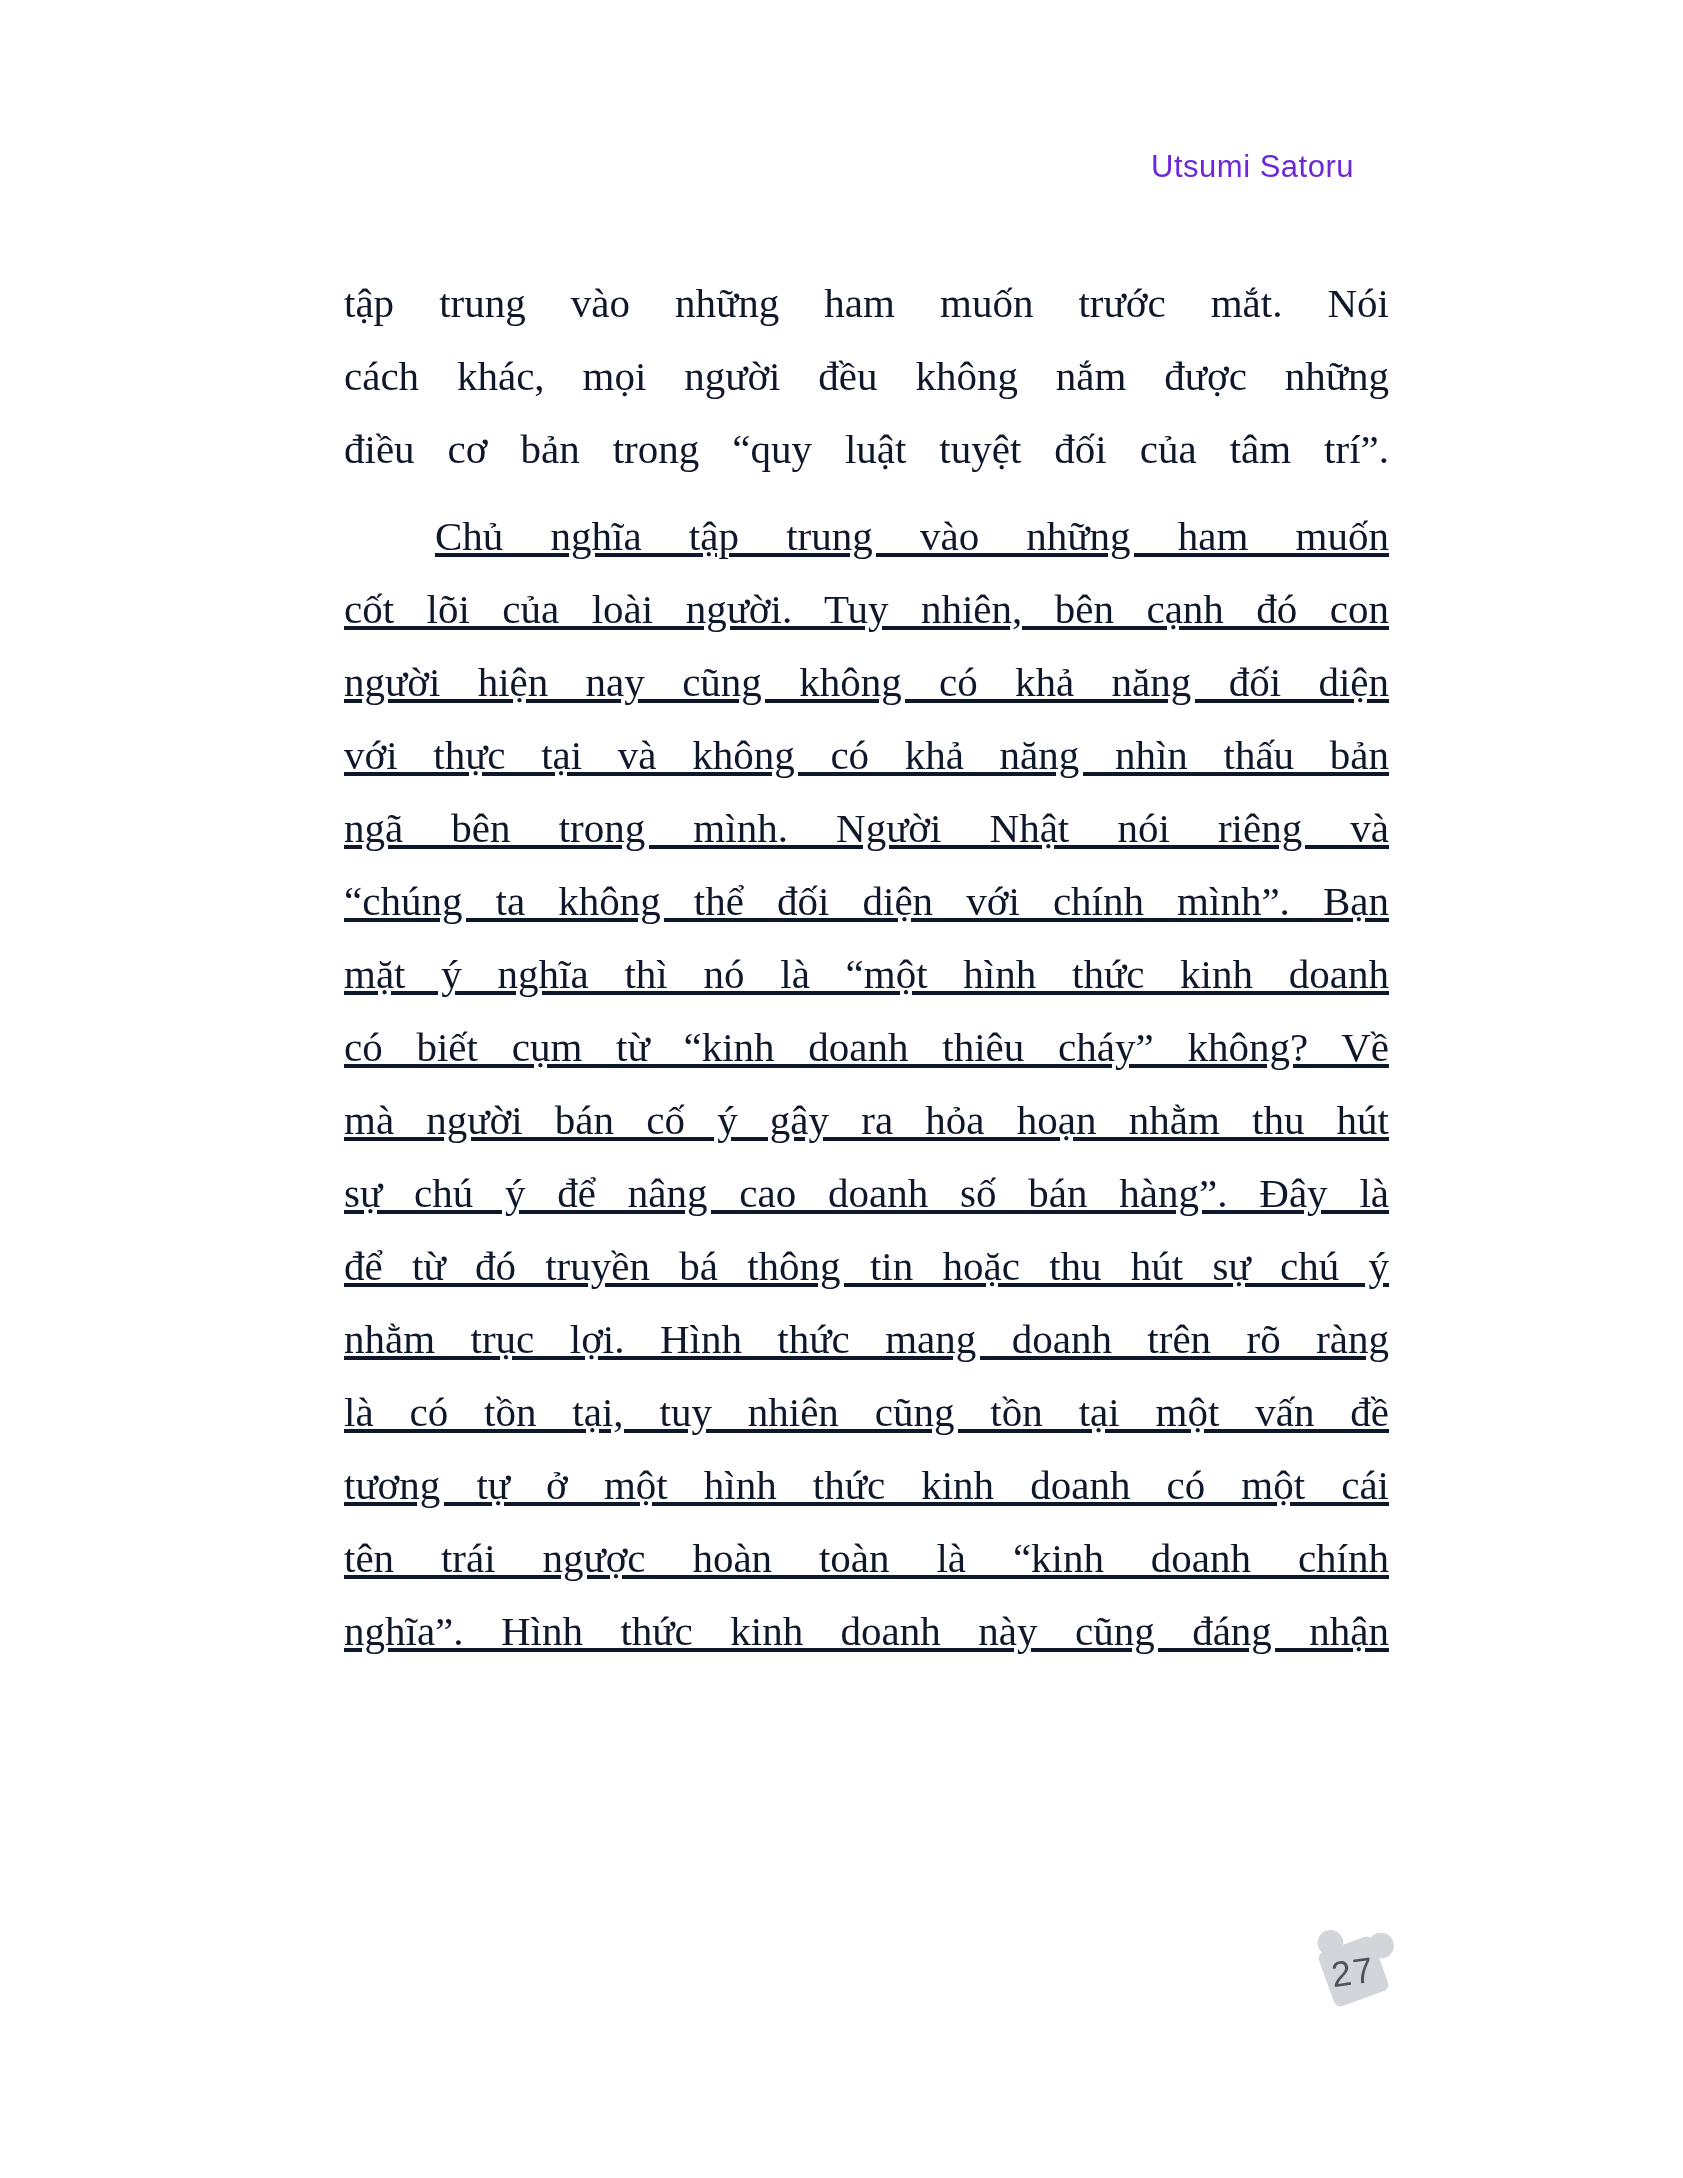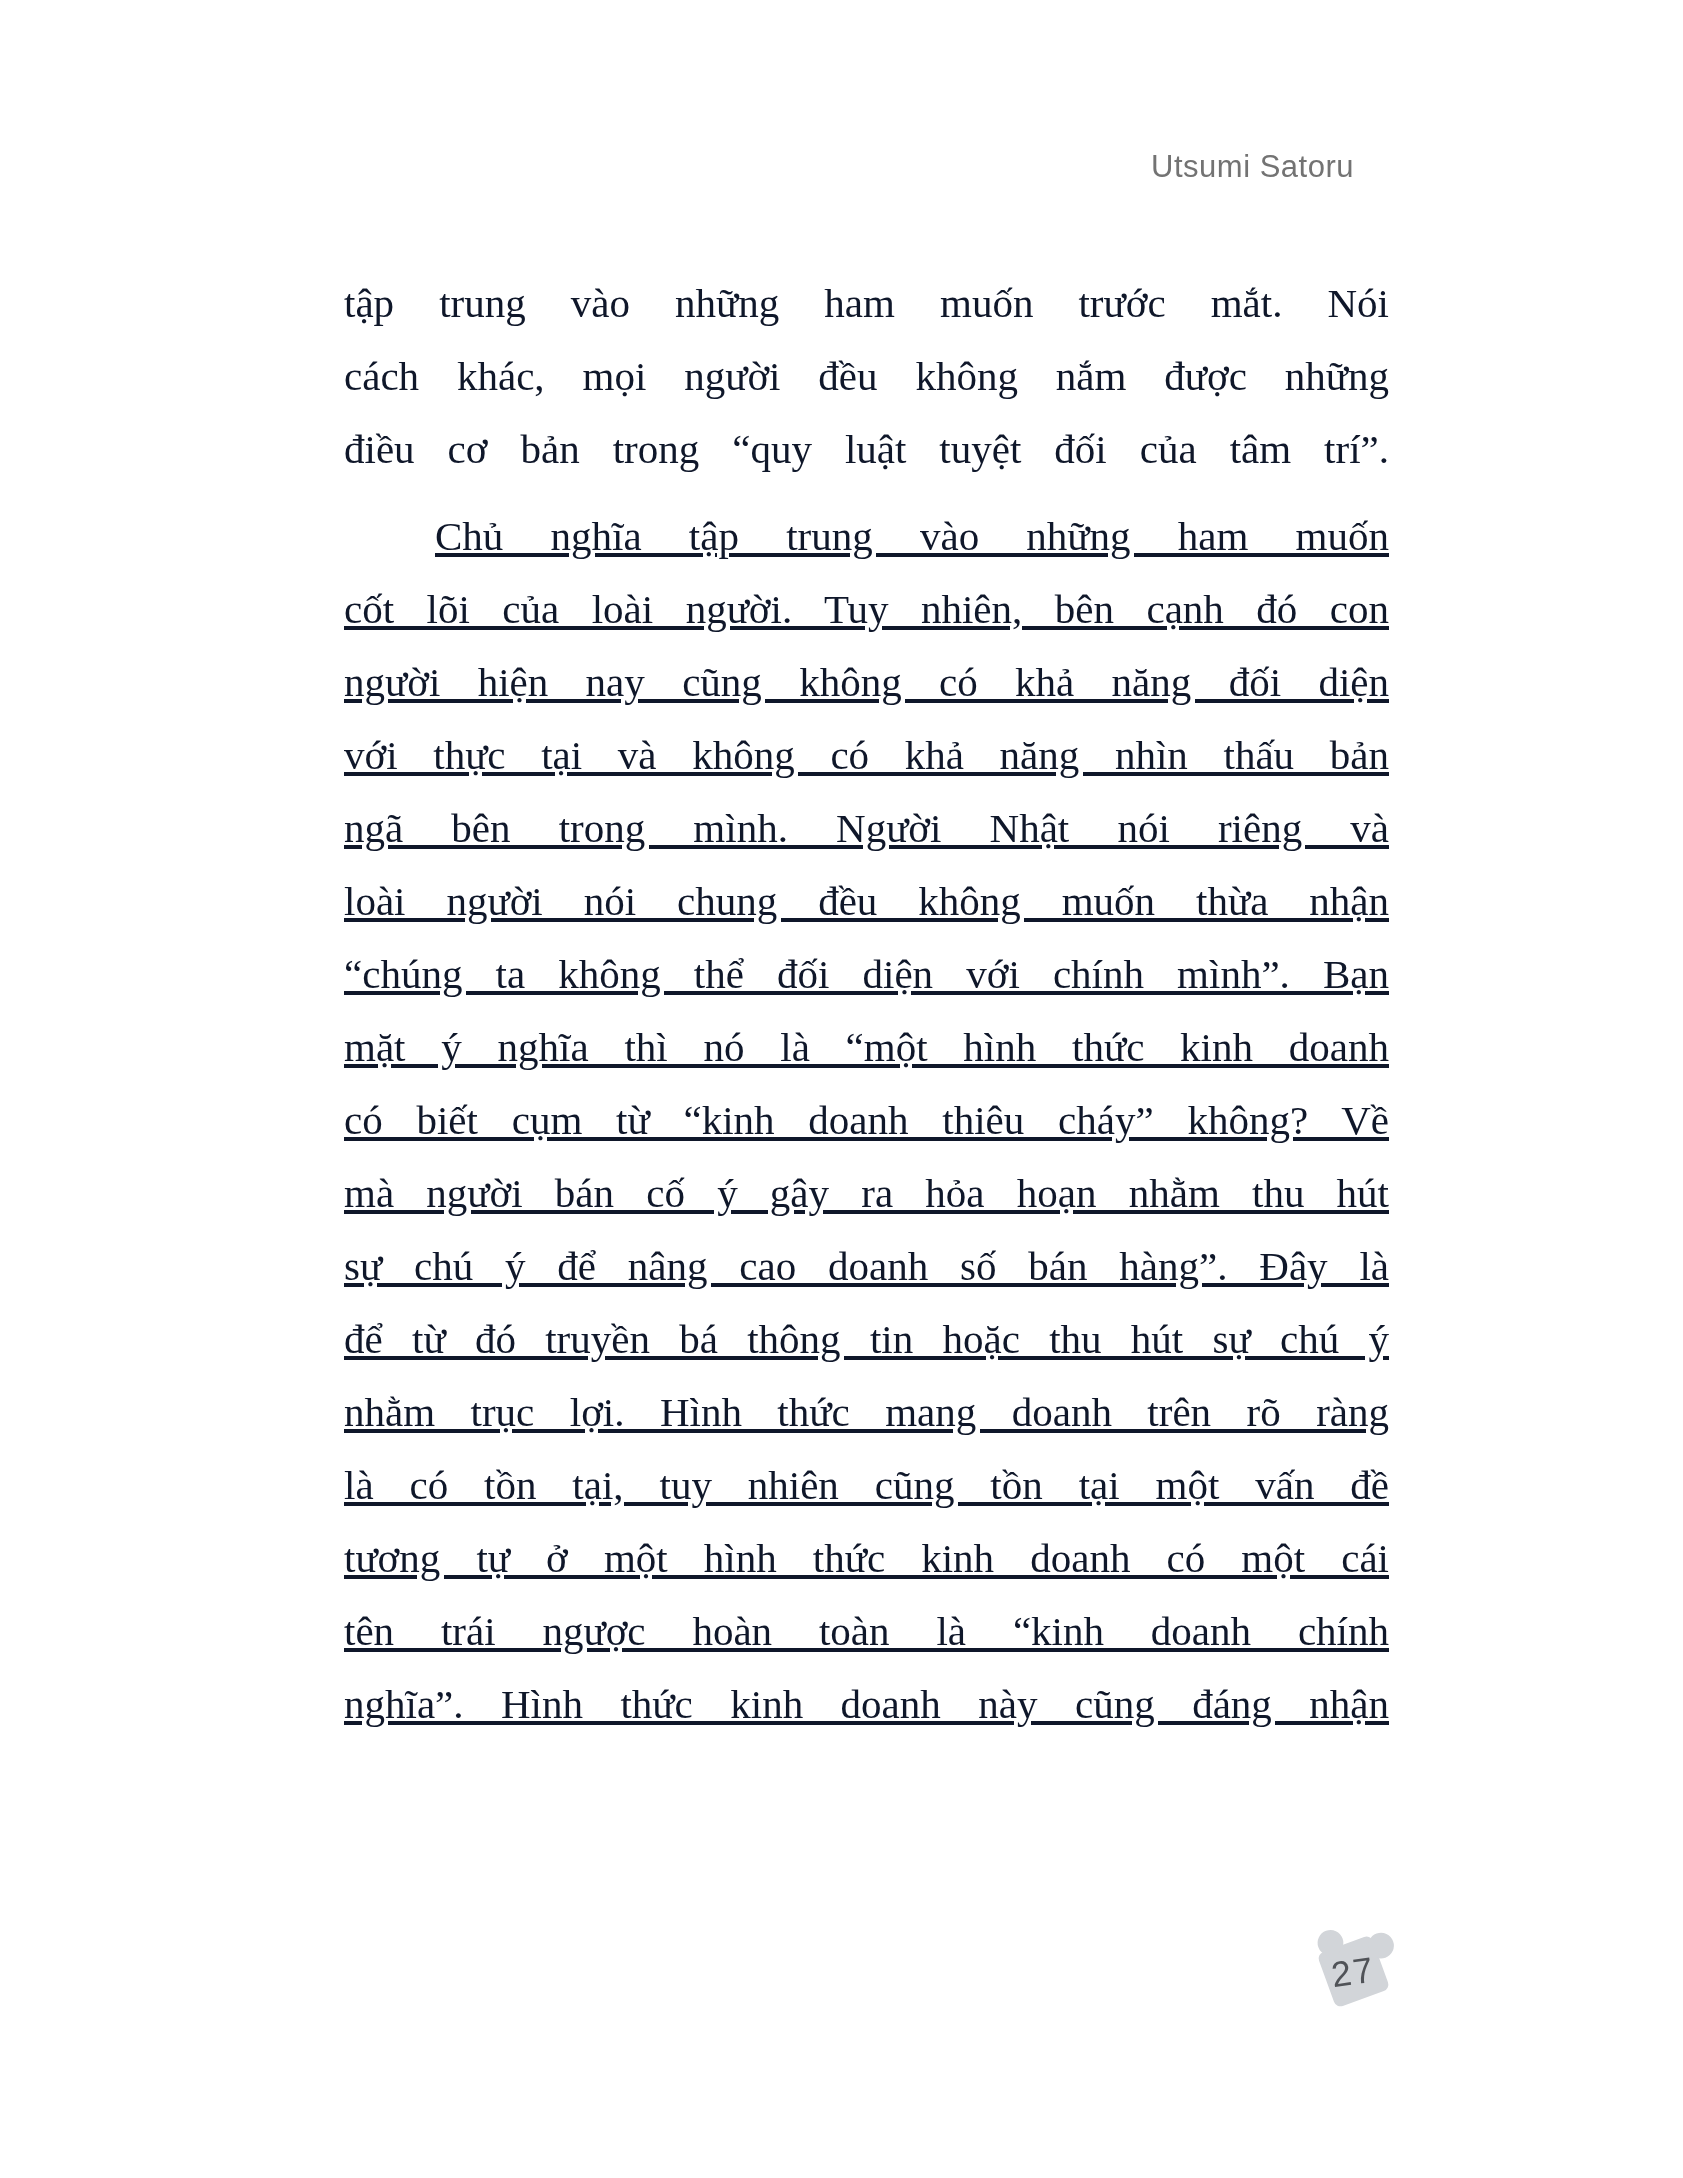--- a/index.html
+++ b/index.html
@@ -10,21 +10,21 @@
     background: #ffffff;
     overflow: hidden;
   }
   .running-header {
     position: absolute;
     top: 149px;
     right: 329px;
     font-family: "Liberation Sans", sans-serif;
     font-size: 31px;
     letter-spacing: 0.5px;
-    color: #737373;
+    color: #6d28d9;
   }
   .text-block {
     position: absolute;
     left: 344px;
     top: 267px;
     width: 1045px;
     color: #0f172a;
     font-family: "Liberation Serif", serif;
     font-size: 41px;
   }
@@ -65,21 +65,20 @@
         <div class="line">tập trung vào những ham muốn trước mắt. Nói</div>
         <div class="line">cách khác, mọi người đều không nắm được những</div>
         <div class="line">điều cơ bản trong “quy luật tuyệt đối của tâm trí”.</div>
       </div>
       <div class="para gap">
         <div class="line indent">Chủ nghĩa tập trung vào những ham muốn</div>
         <div class="line">cốt lõi của loài người. Tuy nhiên, bên cạnh đó con</div>
         <div class="line">người hiện nay cũng không có khả năng đối diện</div>
         <div class="line">với thực tại và không có khả năng nhìn thấu bản</div>
         <div class="line">ngã bên trong mình. Người Nhật nói riêng và</div>
-        <div class="line">loài người nói chung đều không muốn thừa nhận</div>
         <div class="line">“chúng ta không thể đối diện với chính mình”. Bạn</div>
         <div class="line">mặt ý nghĩa thì nó là “một hình thức kinh doanh</div>
         <div class="line">có biết cụm từ “kinh doanh thiêu cháy” không? Về</div>
         <div class="line">mà người bán cố ý gây ra hỏa hoạn nhằm thu hút</div>
         <div class="line">sự chú ý để nâng cao doanh số bán hàng”. Đây là</div>
         <div class="line">để từ đó truyền bá thông tin hoặc thu hút sự chú ý</div>
         <div class="line">nhằm trục lợi. Hình thức mang doanh trên rõ ràng</div>
         <div class="line">là có tồn tại, tuy nhiên cũng tồn tại một vấn đề</div>
         <div class="line">tương tự ở một hình thức kinh doanh có một cái</div>
         <div class="line">tên trái ngược hoàn toàn là “kinh doanh chính</div>

